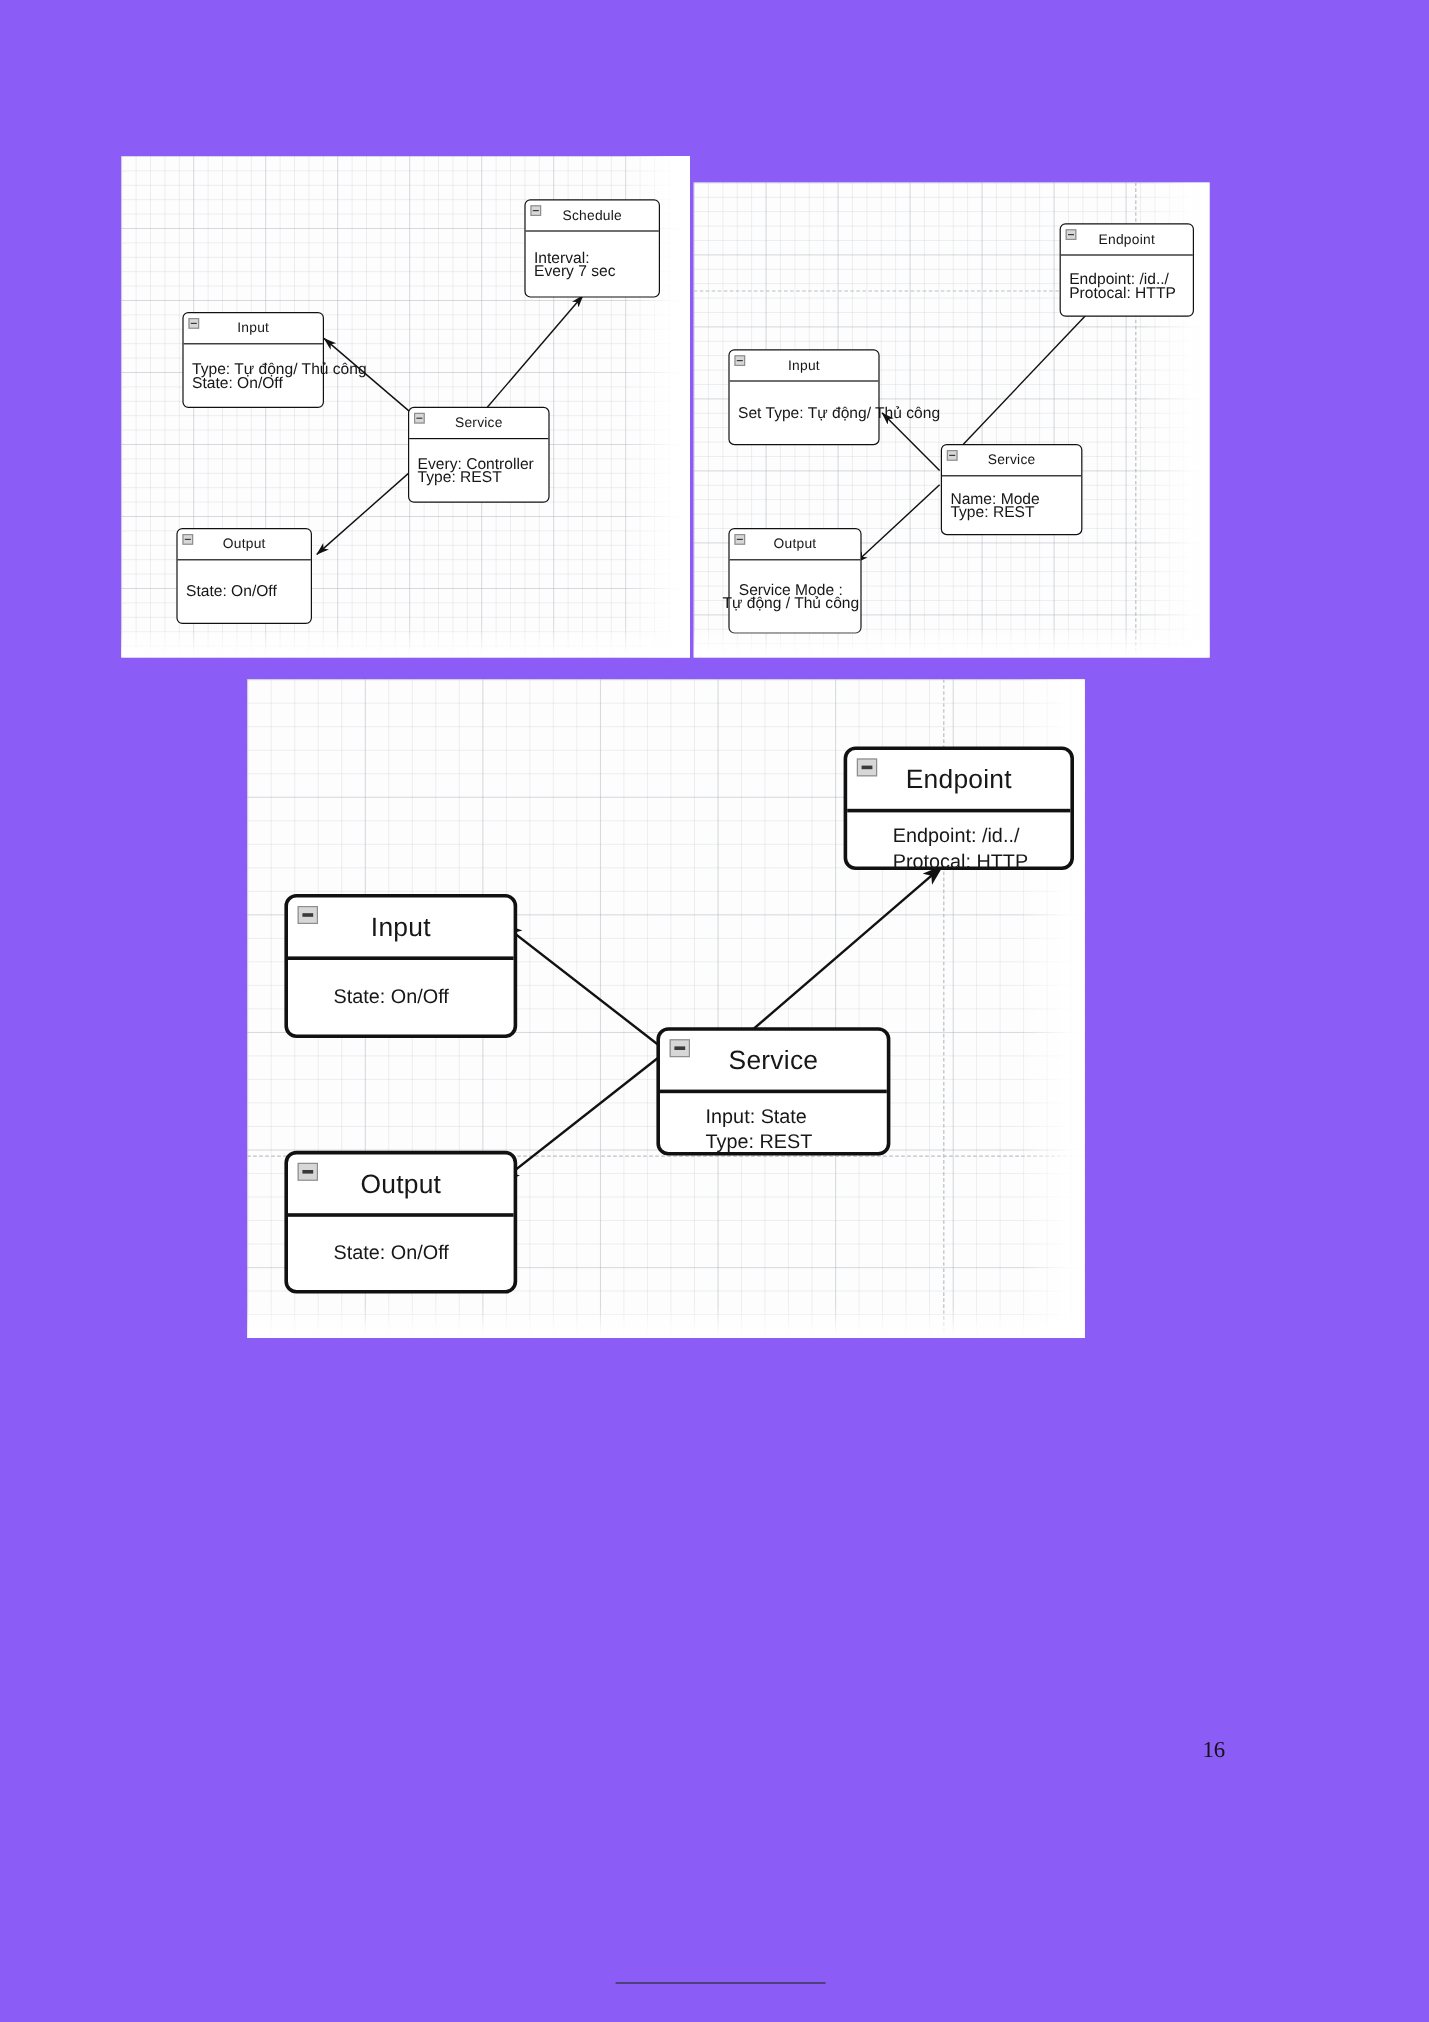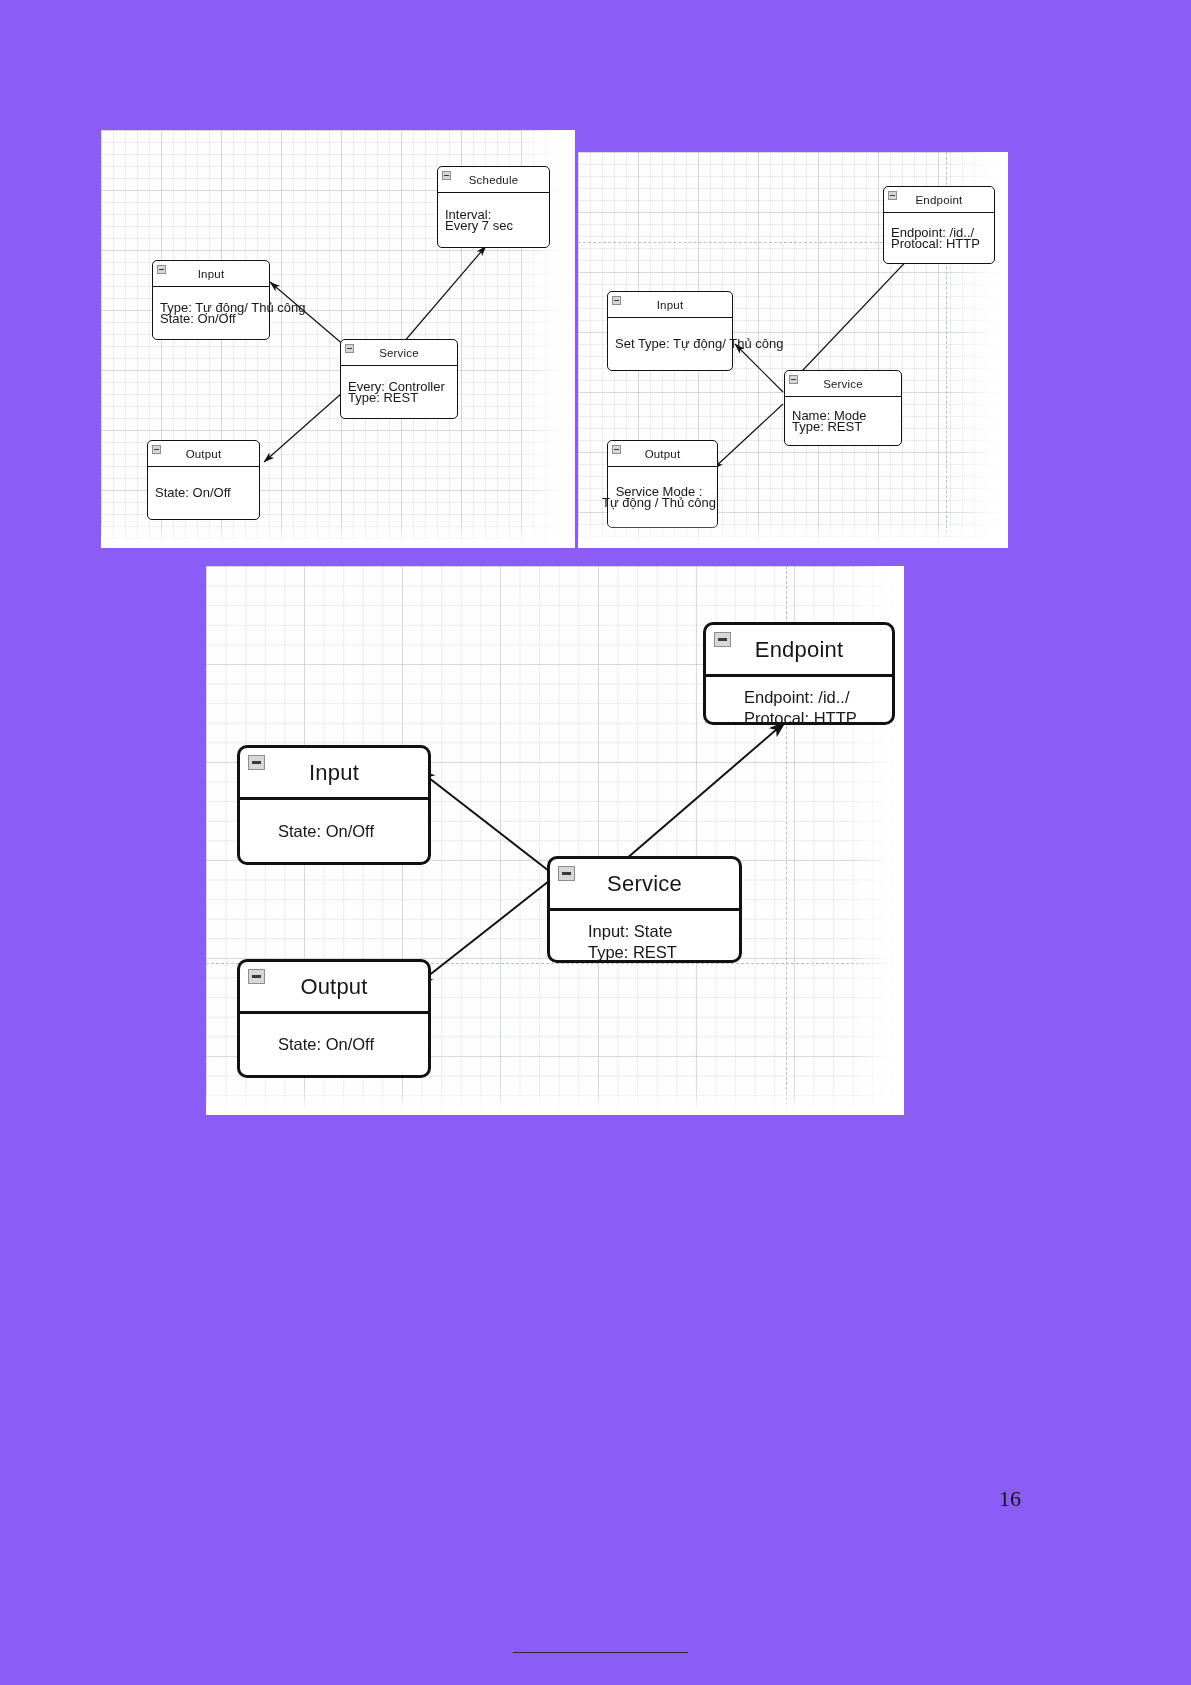--- a/index.html
+++ b/index.html
@@ -150,23 +150,23 @@
     inset: 0;
     z-index: 1;
     overflow: visible;
     pointer-events: none;
   }
 
   
   .page-number {
     position: absolute;
     right: 170px;
-    top: 1486px;
+    top: 1448px;
     font-family: "Liberation Serif", serif;
-    font-size: 22px;
+    font-size: 19px;
     color: #141414;
   }
 
   
   .footer-rule {
     position: absolute;
     left: 513px;
     top: 1652px;
     width: 175px;
     height: 0;

